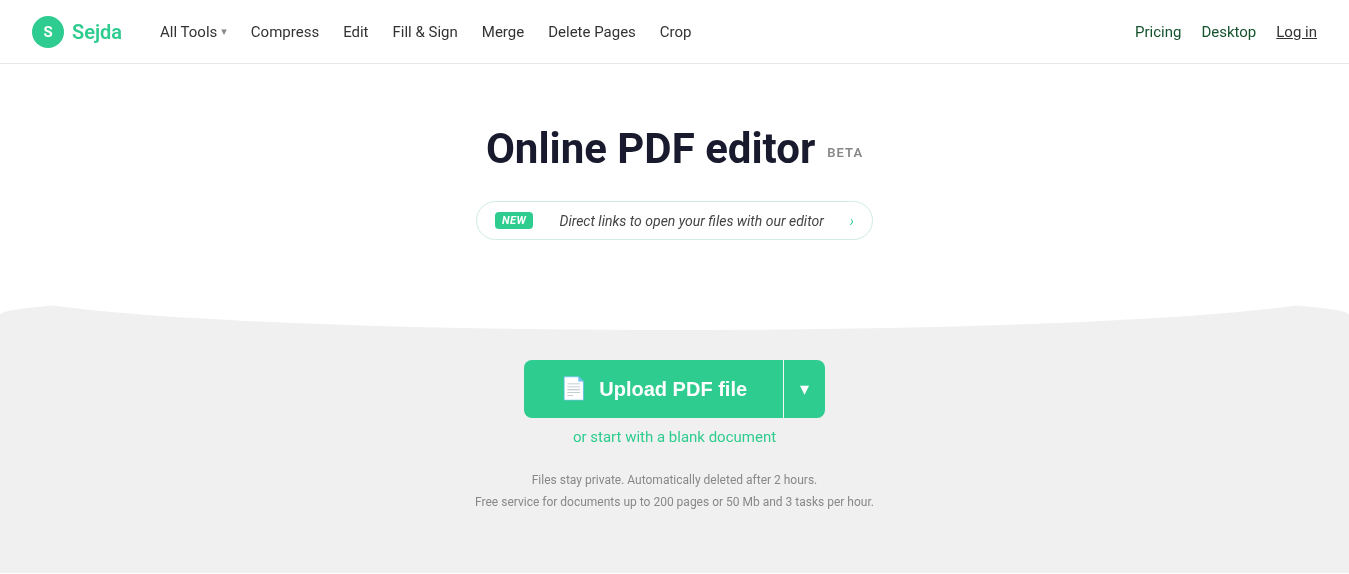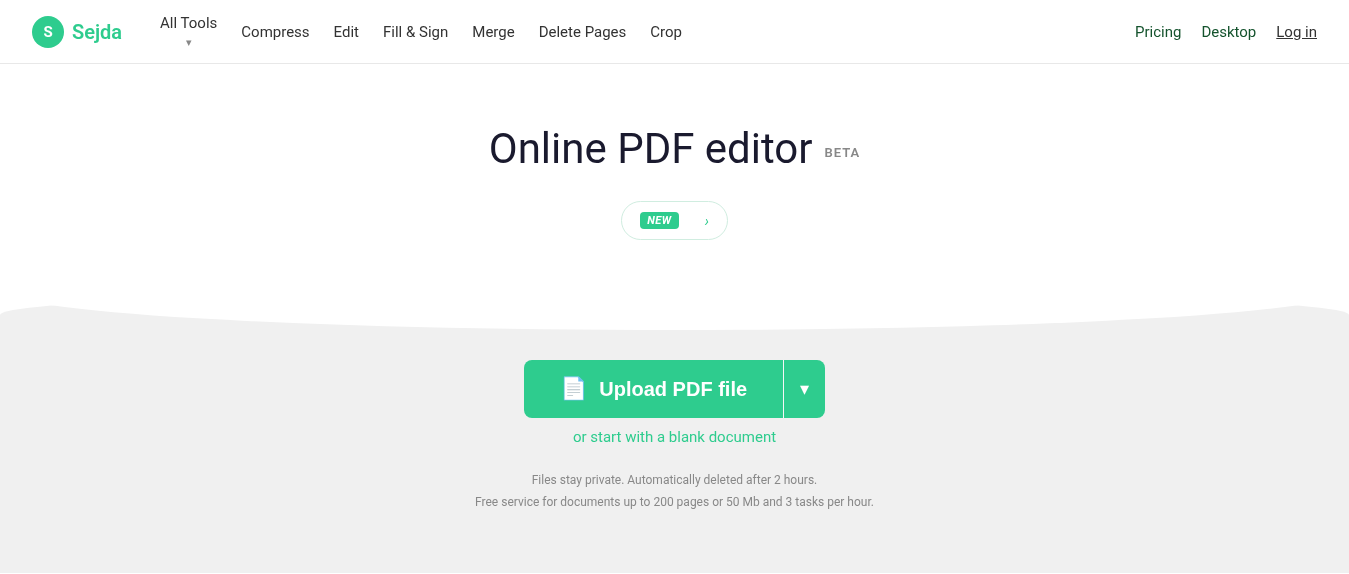--- a/index.html
+++ b/index.html
@@ -16,32 +16,32 @@
     .logo-icon {
       width: 32px; height: 32px; background: #2ecc8e; border-radius: 50%;
       display: flex; align-items: center; justify-content: center;
       color: #fff; font-weight: 700; font-size: 15px;
     }
     .logo-text { font-size: 20px; font-weight: 600; color: #2ecc8e; }
     .nav-links { display: flex; align-items: center; gap: 4px; }
     .nav-link {
       font-size: 15px; color: #333; text-decoration: none; padding: 6px 10px;
       border-radius: 4px; cursor: pointer; white-space: nowrap;
-      display: flex; align-items: center; gap: 4px; flex-direction: column;
+      display: flex; align-items: center; gap: 4px;
     }
     .nav-link .chevron { font-size: 11px; color: #888; }
     .nav-right { display: flex; align-items: center; gap: 20px; }
     .nav-right-link { font-size: 15px; color: #14532d; text-decoration: none; cursor: pointer; }
     .nav-login { font-size: 15px; color: #333; cursor: pointer; }
 
     
     .hero {
       text-align: center; padding: 60px 20px 0; background: #fff; position: relative;
     }
-    .hero-title { font-size: 42px; font-weight: 400; color: #1a1a2e; display: inline; }
+    .hero-title { font-size: 42px; font-weight: 700; color: #1a1a2e; display: inline; }
     .beta-badge {
       font-size: 13px; font-weight: 600; color: #888; letter-spacing: 1px;
       vertical-align: super; margin-left: 8px;
     }
     .hero-subtitle { font-size: 20px; color: #888; margin-top: 12px; font-weight: 400; }
 
     
     .new-banner {
       display: inline-flex; align-items: center; gap: 26px;
       margin-top: 28px; padding: 10px 18px; border: 1.5px solid #d0ede0;
@@ -123,20 +123,21 @@
 </nav>
 
 <div class="hero">
   <div>
     <span class="hero-title">Online PDF editor</span>
     <span class="beta-badge">BETA</span>
   </div>
 
   <div class="new-banner">
     <span class="new-tag">NEW</span>
+    <span class="new-text">Direct links to open your files with our editor</span>
     <span class="new-chevron">›</span>
   </div>
 </div>
 
 <div class="gray-section">
   <div class="upload-btn-wrapper">
     <button class="upload-btn-main">
       <span class="upload-btn-icon">📄</span>
       <span>Upload PDF file</span>
     </button>

